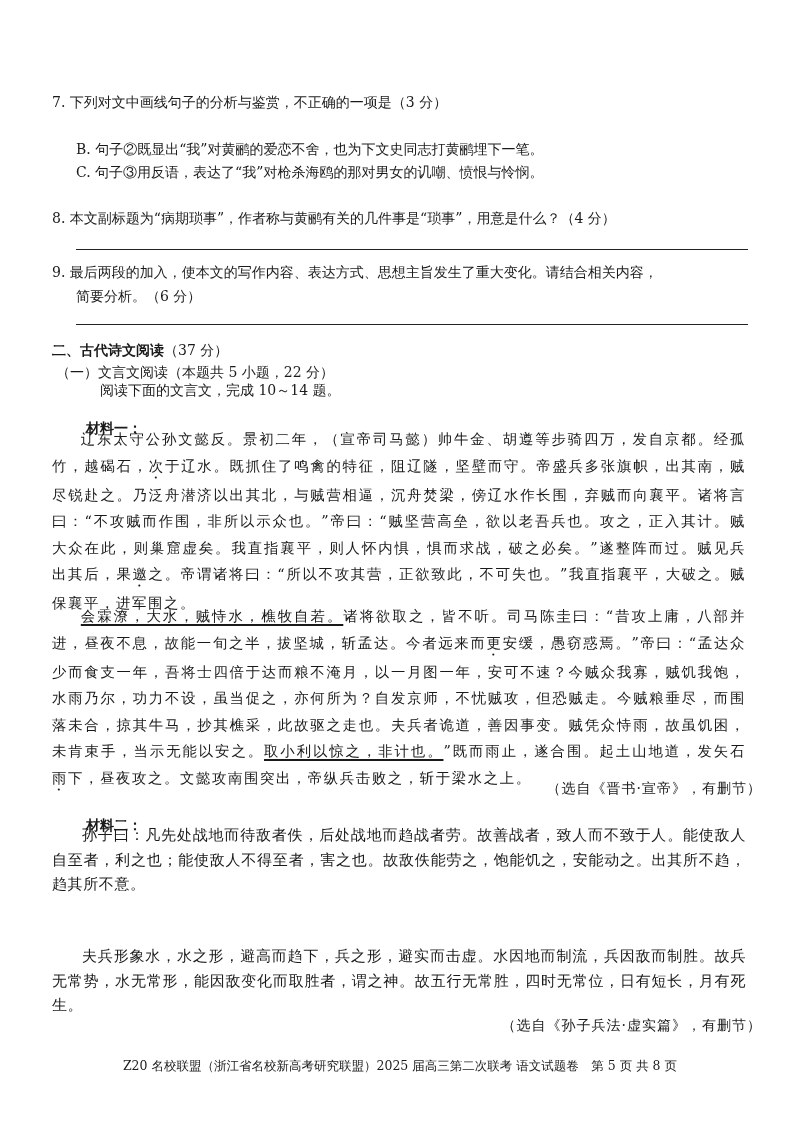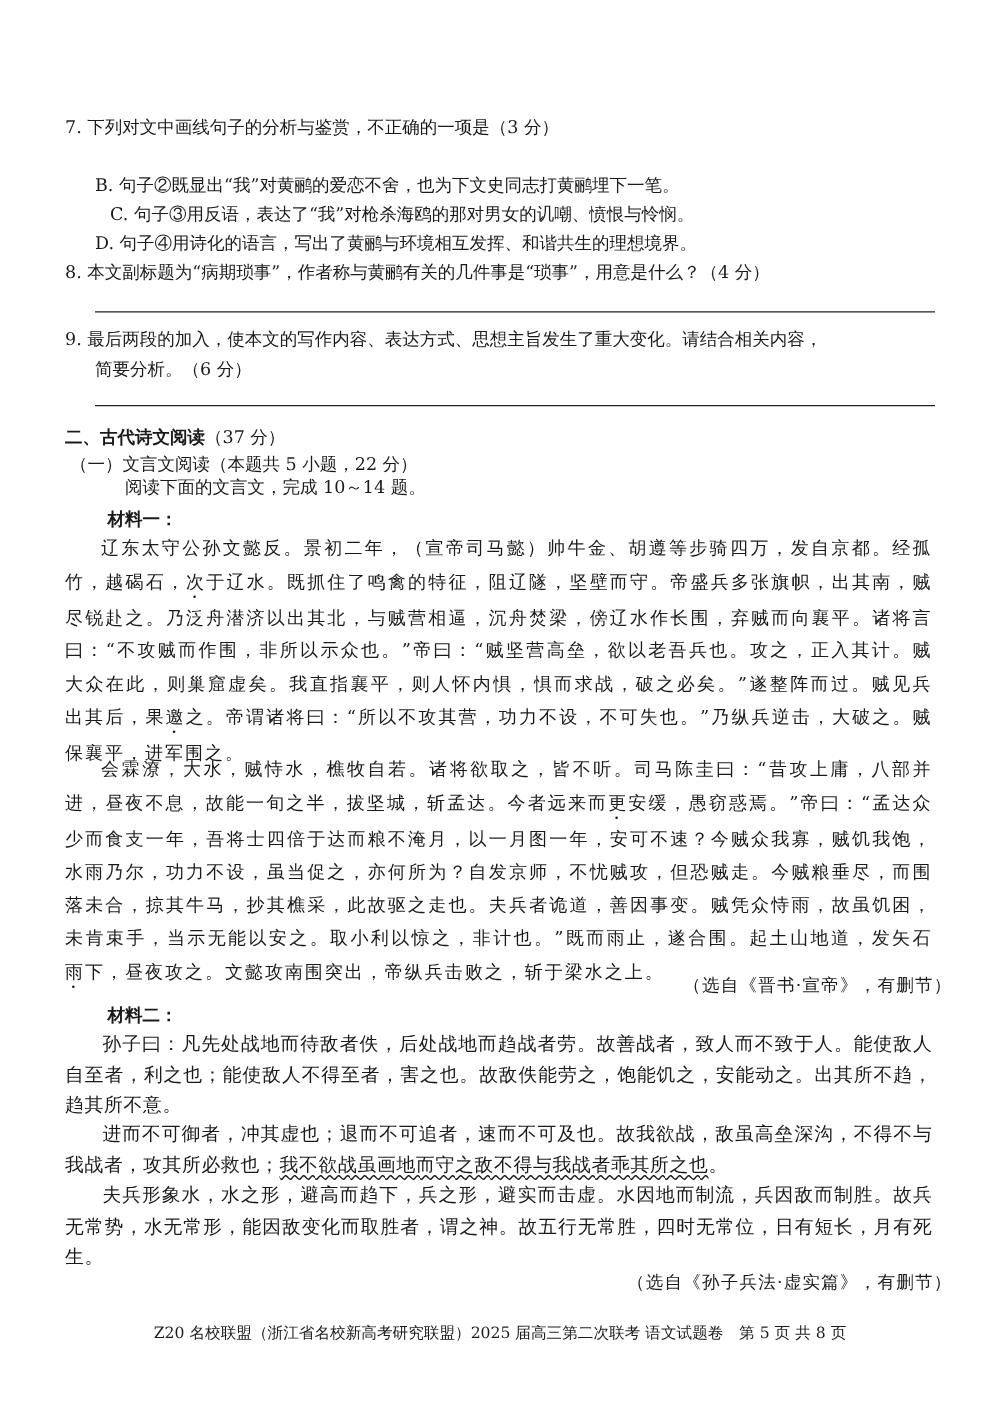--- a/index.html
+++ b/index.html
@@ -9,71 +9,67 @@
     color: #1a1a1a;
   }
   .page { position: absolute; left: 0; top: 0; width: 800px; height: 1131px; padding-left: 20px; }
   .line { position: absolute; white-space: nowrap; font-size: 14px; line-height: 20px; }
   .q { left: 52px; }
   .opt { left: 76px; }
   .answer-line { position: absolute; left: 76px; width: 672px; height: 0; border-top: 1.4px solid #222; }
   .sec { left: 52px; font-weight: bold; font-size: 14px; }
   .sub { left: 56px; }
   .inst { left: 100px; }
-  .mat { left: 86px; font-weight: bold; }
+  .mat { left: 86px; font-weight: bold; margin-top: 12px; }
   .para { position: absolute; left: 52px; width: 694px; font-size: 14.4px; line-height: 26.5px; letter-spacing: 1.6px; text-align: justify; text-align-last: left; }
   .para2 { position: absolute; left: 52px; width: 694px; font-size: 15px; line-height: 24.5px; letter-spacing: 0.6px; text-align: justify; text-align-last: left; }
   .indent { text-indent: 2em; }
-  .ul { text-decoration-thickness: 1.6px; text-underline-offset: 3px; margin-top: 48px; }
+  .ul { text-decoration: underline; text-decoration-thickness: 1.6px; text-underline-offset: 3px; margin-top: 48px; }
   .wavy { text-decoration: underline wavy; text-decoration-thickness: 1px; text-underline-offset: 3px; }
   .dot { text-emphasis: filled dot; text-emphasis-position: under; -webkit-text-emphasis: filled dot; -webkit-text-emphasis-position: under; }
   .src { position: absolute; right: 58px; font-size: 14px; white-space: nowrap; letter-spacing: 1px; }
   .footer { position: absolute; left: 0; width: 800px; text-align: center; top: 1058px; font-size: 12.5px; white-space: nowrap; }
 </style>
 </head>
 <body>
 
 <div class="page">
 
   <div class="line q" style="top:92px;">7. 下列对文中画线句子的分析与鉴赏，不正确的一项是（3 分）</div>
   <div class="line opt" style="top:139px;">B. 句子②既显出“我”对黄鹂的爱恋不舍，也为下文史同志打黄鹂埋下一笔。</div>
-  <div class="line opt" style="top:162px;margin-left:12px;">C. 句子③用反语，表达了“我”对枪杀海鸥的那对男女的讥嘲、愤恨与怜悯。</div>
-  <div class="line opt" style="top:185px;">D. 句子④用诗化的语言，写出了黄鹂与环境相互发挥、和谐共生的理想境界。</div>
+  <div class="line opt" style="top:162px;">C. 句子③用反语，表达了“我”对枪杀海鸥的那对男女的讥嘲、愤恨与怜悯。</div>
 
   <div class="line q" style="top:208px;">8. 本文副标题为“病期琐事”，作者称与黄鹂有关的几件事是“琐事”，用意是什么？（4 分）</div>
   <div class="answer-line" style="top:249px;"></div>
 
   <div class="line q" style="top:262px;">9. 最后两段的加入，使本文的写作内容、表达方式、思想主旨发生了重大变化。请结合相关内容，</div>
   <div class="line opt" style="top:286px;">简要分析。（6 分）</div>
   <div class="answer-line" style="top:324px;"></div>
 
   <div class="line sec" style="top:340px;">
     <span>二、古代诗文阅读</span><span style="font-weight:normal;">（37 分）</span>
   </div>
   <div class="line sub" style="top:362px;text-align:center;">（一）文言文阅读（本题共 5 小题，22 分）</div>
   <div class="line inst" style="top:380px;">阅读下面的文言文，完成 10～14 题。</div>
 
   <div class="line mat" style="top:406px;">材料一：</div>
 
   <div class="para indent" style="top:426px;">
-    <span>辽东太守公孙文懿反。景初二年，（宣帝司马懿）帅牛金、胡遵等步骑四万，发自京都。经孤竹，越碣石，</span><span class="dot">次</span><span>于辽水。既抓住了鸣禽的特征，阻辽隧，坚壁而守。帝盛兵多张旗帜，出其南，贼尽锐赴之。乃泛舟潜济以出其北，与贼营相逼，沉舟焚梁，傍辽水作长围，弃贼而向襄平。诸将言曰：“不攻贼而作围，非所以示众也。”帝曰：“贼坚营高垒，欲以老吾兵也。攻之，正入其计。贼大众在此，则巢窟虚矣。我直指襄平，则人怀内惧，惧而求战，破之必矣。”遂整阵而过。贼见兵出其后，果</span><span class="dot">邀</span><span>之。帝谓诸将曰：“所以不攻其营，功力不设，不可失也。”乃纵兵逆击，大破之。贼保襄平，进军围之。</span>
+    <span>辽东太守公孙文懿反。景初二年，（宣帝司马懿）帅牛金、胡遵等步骑四万，发自京都。经孤竹，越碣石，</span><span class="dot">次</span><span>于辽水。既抓住了鸣禽的特征，阻辽隧，坚壁而守。帝盛兵多张旗帜，出其南，贼尽锐赴之。乃泛舟潜济以出其北，与贼营相逼，沉舟焚梁，傍辽水作长围，弃贼而向襄平。诸将言曰：“不攻贼而作围，非所以示众也。”帝曰：“贼坚营高垒，欲以老吾兵也。攻之，正入其计。贼大众在此，则巢窟虚矣。我直指襄平，则人怀内惧，惧而求战，破之必矣。”遂整阵而过。贼见兵出其后，果</span><span class="dot">邀</span><span>之。帝谓诸将曰：“所以不攻其营，正欲致此，不可失也。”我直指襄平，大破之。贼保襄平，进军围之。</span>
   </div>
 
   <div class="para indent" style="top:603px;">
     <span class="ul">会霖潦，大水，贼恃水，樵牧自若。</span><span>诸将欲取之，皆不听。司马陈圭曰：“昔攻上庸，八部并进，昼夜不息，故能一旬之半，拔坚城，斩孟达。今者远来而</span><span class="dot">更</span><span>安缓，愚窃惑焉。”帝曰：“孟达众少而食支一年，吾将士四倍于达而粮不淹月，以一月图一年，安可不速？今贼众我寡，贼饥我饱，水雨乃尔，功力不设，虽当促之，亦何所为？自发京师，不忧贼攻，但恐贼走。今贼粮垂尽，而围落未合，掠其牛马，抄其樵采，此故驱之走也。夫兵者诡道，善因事变。贼凭众恃雨，故虽饥困，未肯束手，当示无能以安之。</span><span class="ul">取小利以惊之，非计也。</span><span>”既而雨止，遂合围。起土山地道，发矢石</span><span class="dot">雨</span><span>下，昼夜攻之。文懿攻南围突出，帝纵兵击败之，斩于梁水之上。</span>
   </div>
 
   <div class="src" style="top:780px;">（选自《晋书·宣帝》，有删节）</div>
 
   <div class="line mat" style="top:803px;">材料二：</div>
 
   <div class="para2 indent" style="top:823px;">孙子曰：凡先处战地而待敌者佚，后处战地而趋战者劳。故善战者，致人而不致于人。能使敌人自至者，利之也；能使敌人不得至者，害之也。故敌佚能劳之，饱能饥之，安能动之。出其所不趋，趋其所不意。</div>
 
-  <div class="para2 indent" style="top:895px;">
-    <span>进而不可御者，冲其虚也；退而不可追者，速而不可及也。故我欲战，敌虽高垒深沟，不得不与我战者，攻其所必救也；</span><span class="wavy">我不欲战虽画地而守之敌不得与我战者乖其所之也</span><span>。</span>
-  </div>
 
   <div class="para2 indent" style="top:944px;">夫兵形象水，水之形，避高而趋下，兵之形，避实而击虚。水因地而制流，兵因敌而制胜。故兵无常势，水无常形，能因敌变化而取胜者，谓之神。故五行无常胜，四时无常位，日有短长，月有死生。</div>
 
   <div class="src" style="top:1017px;">（选自《孙子兵法·虚实篇》，有删节）</div>
 
   <div class="footer">Z20 名校联盟（浙江省名校新高考研究联盟）2025 届高三第二次联考 语文试题卷　第 5 页 共 8 页</div>
 </div>
 
 </body></html>

